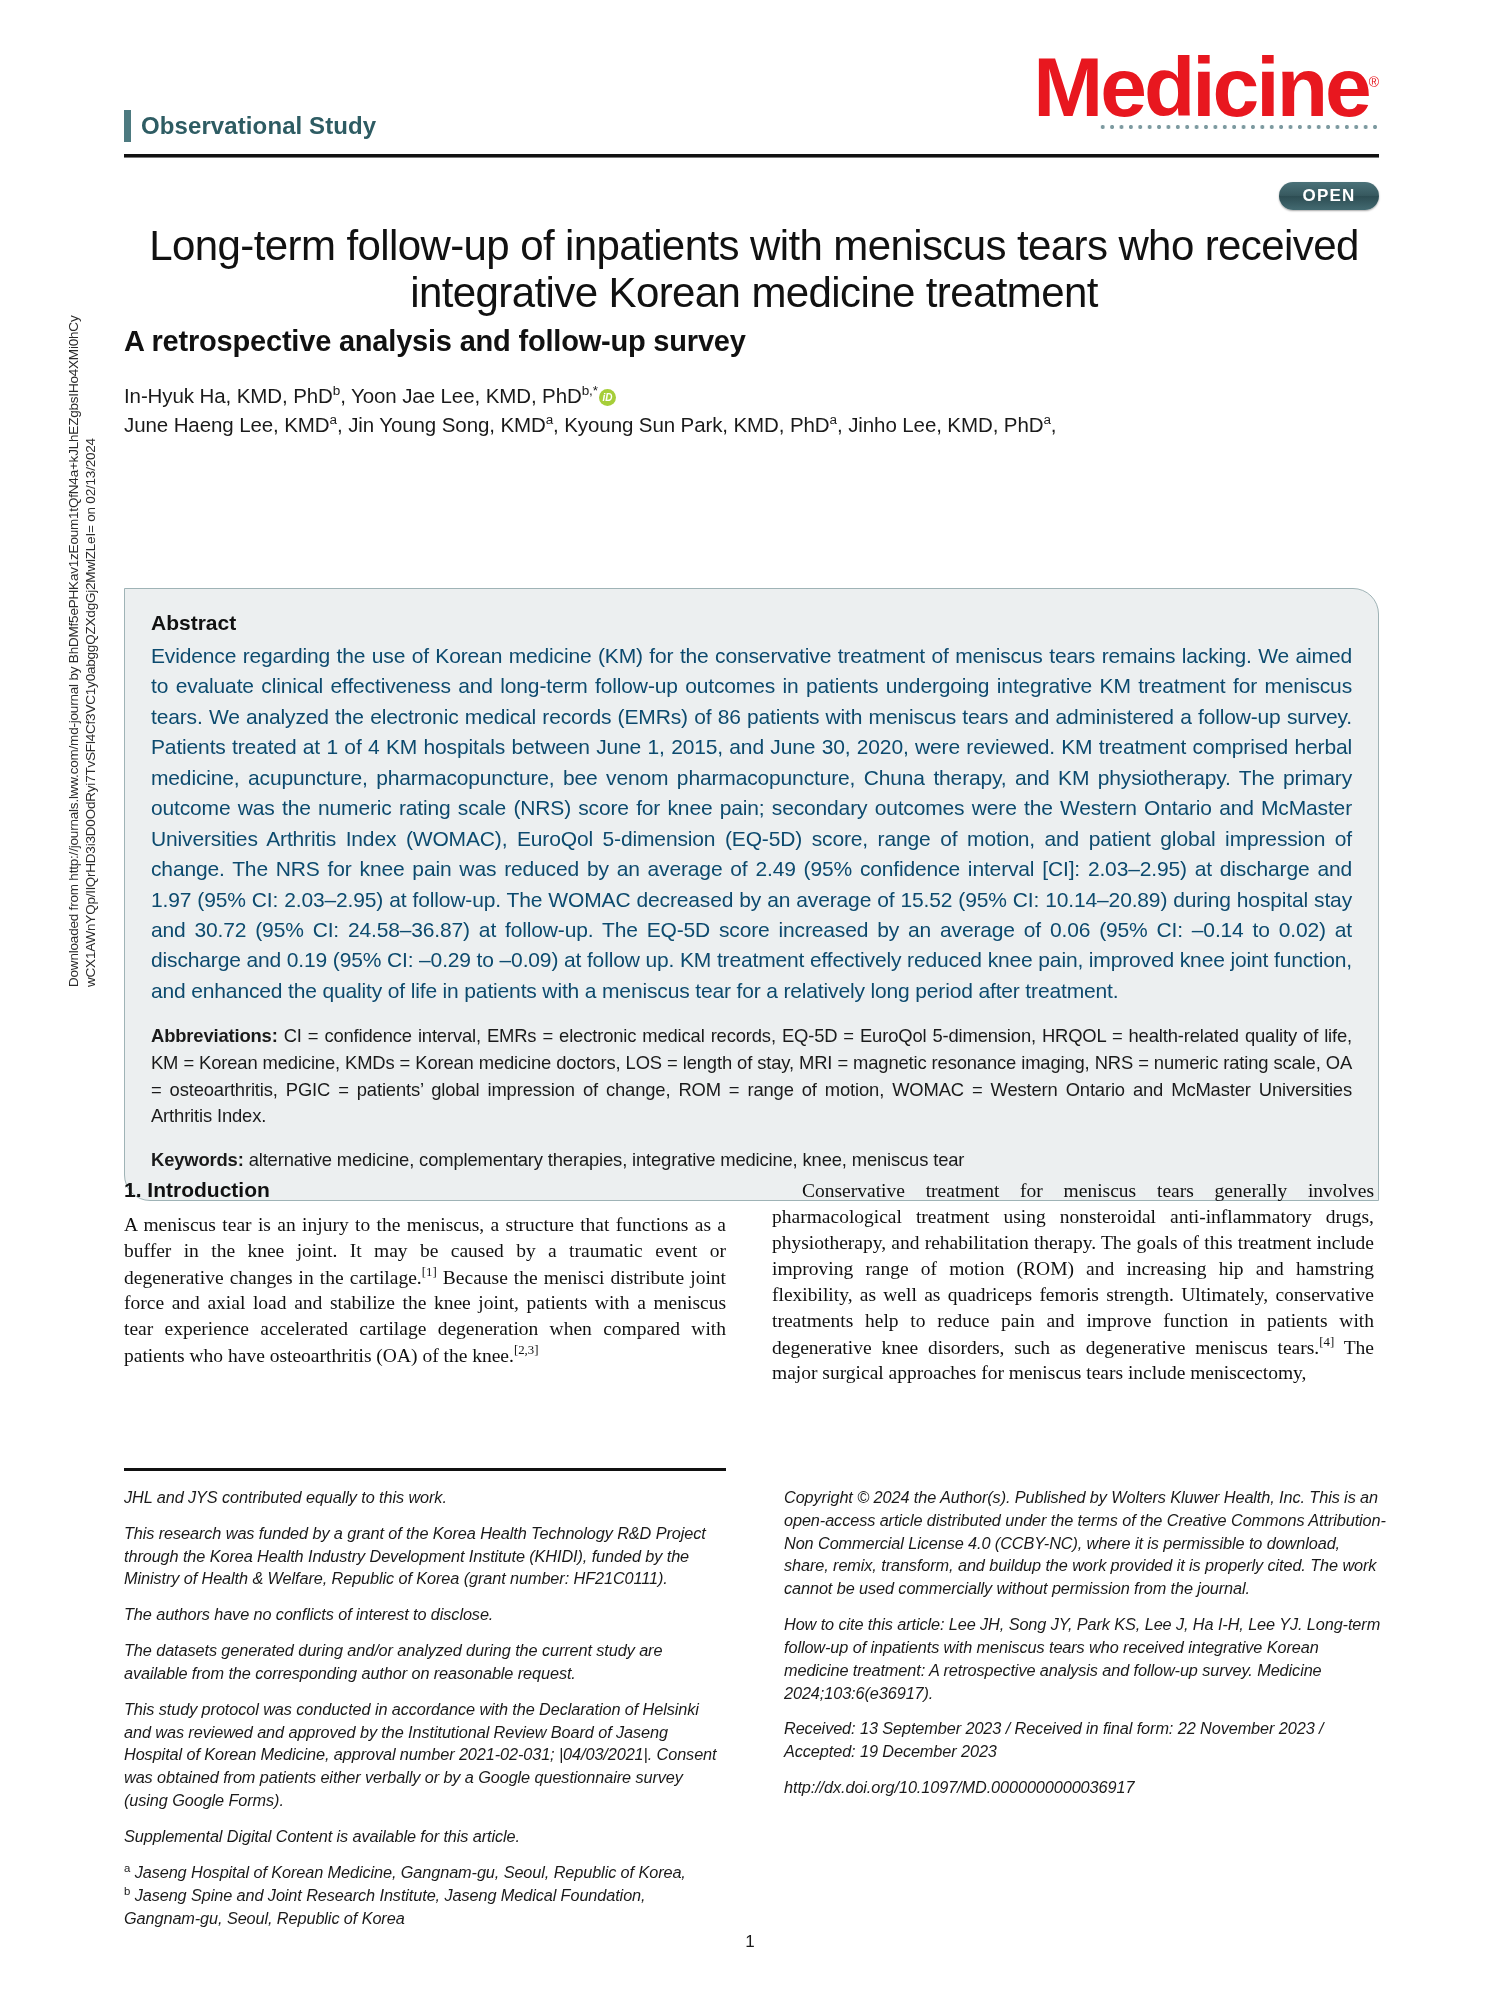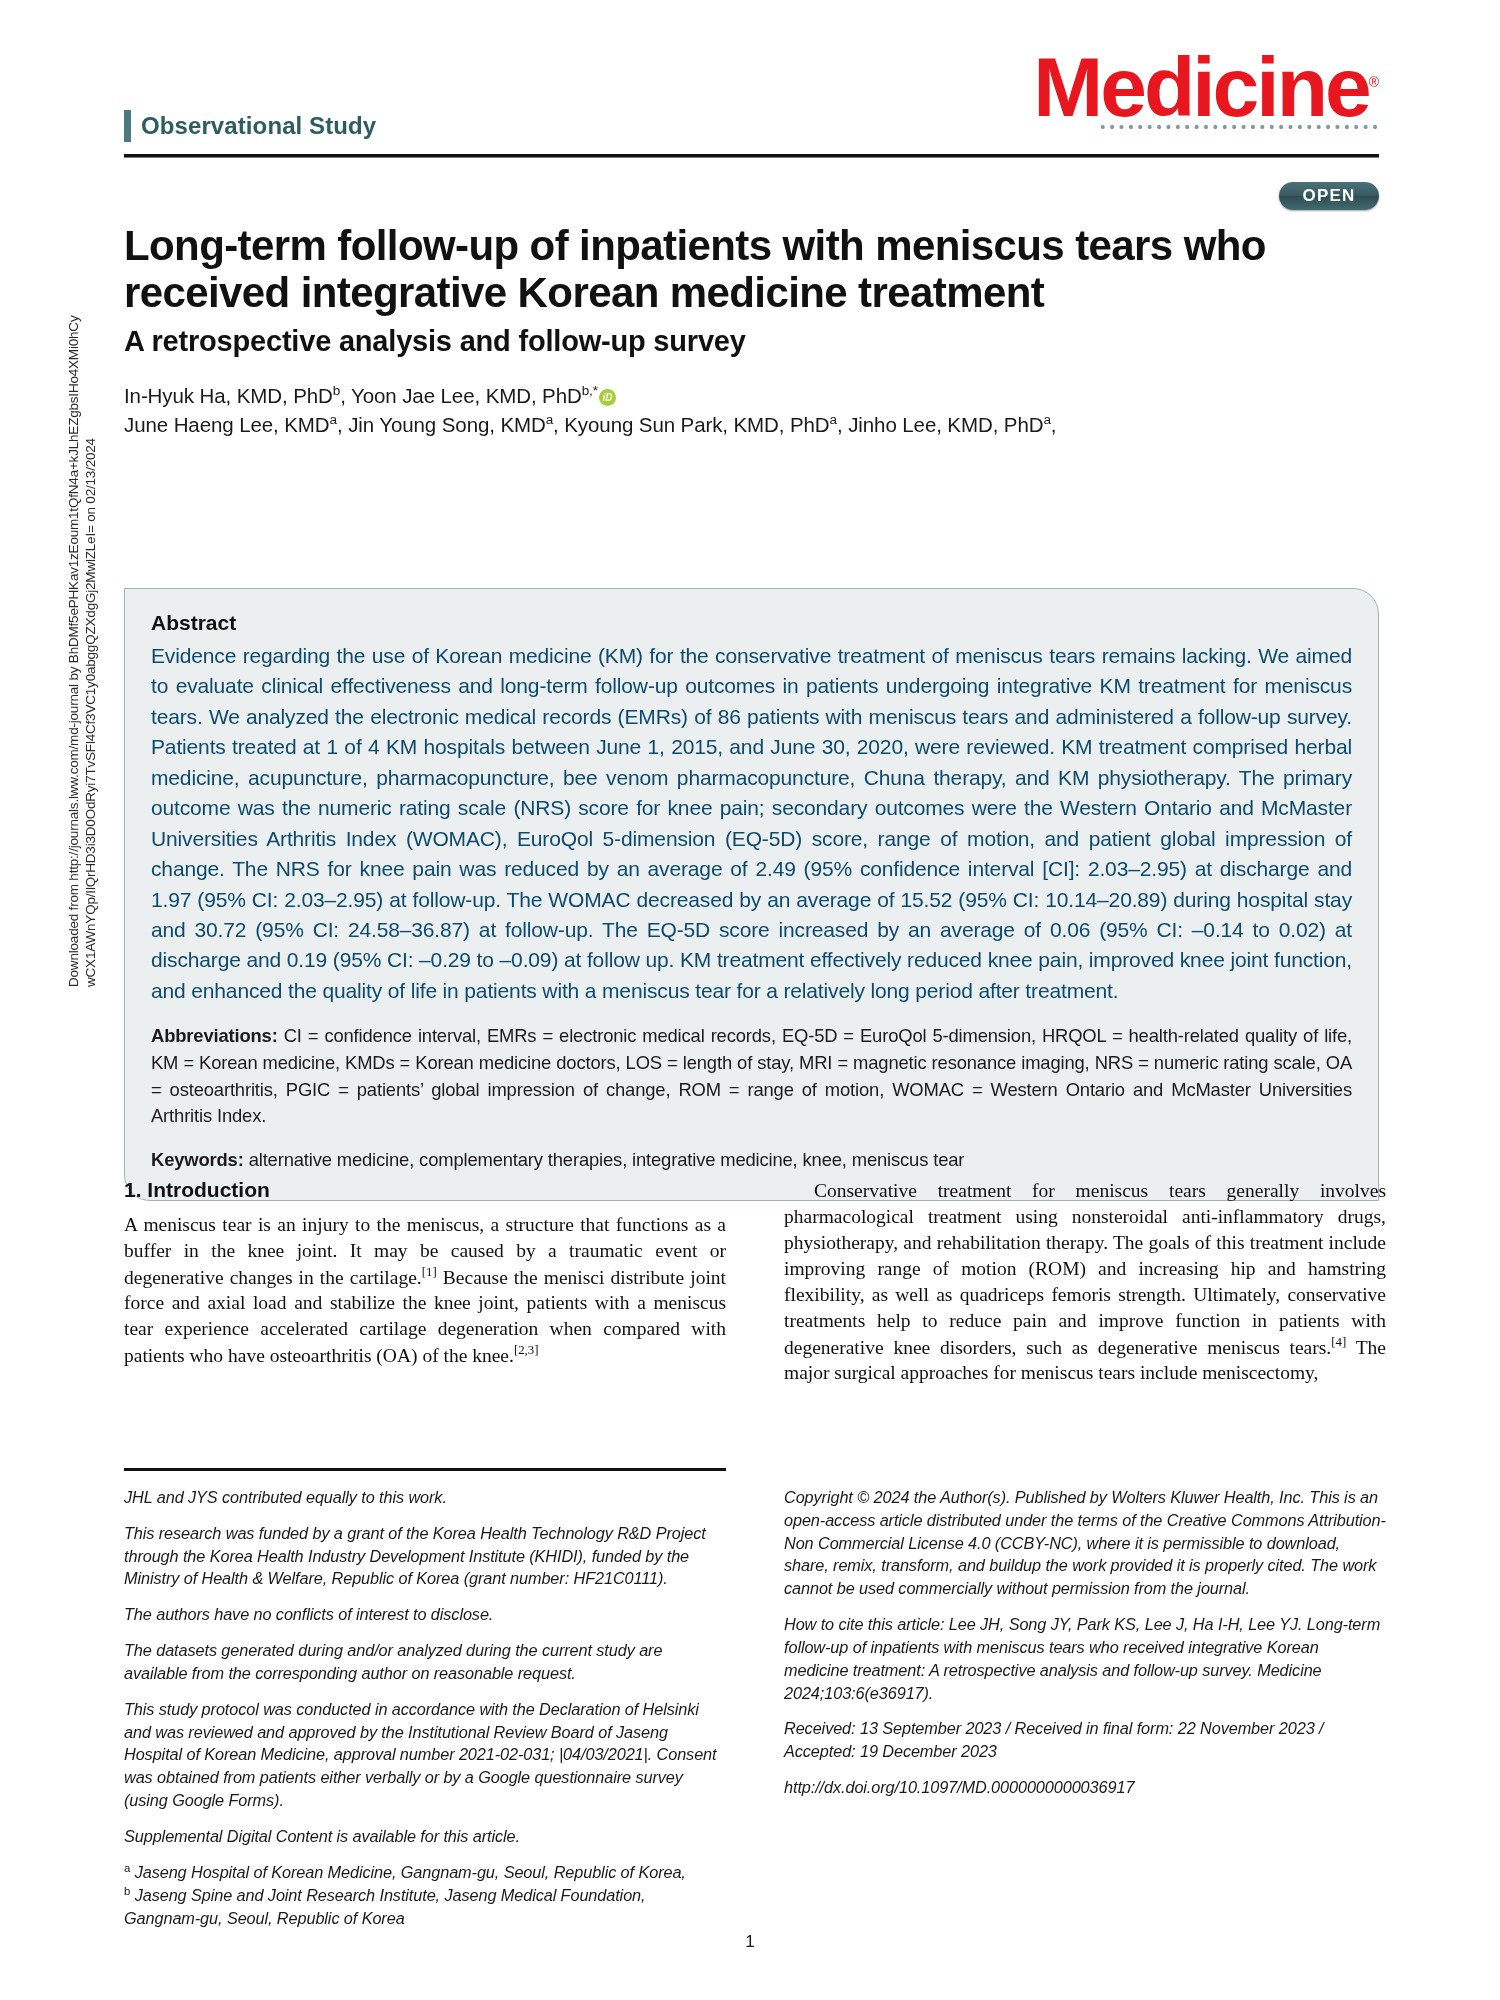--- a/index.html
+++ b/index.html
@@ -144,25 +144,26 @@
   
   .title-block {
     position: absolute;
     left: 124px;
     top: 222px;
     width: 1260px;
   }
   .article-title {
     font-family: "Liberation Sans", sans-serif;
     font-size: 42px;
-    font-weight: 700;
+    font-weight: 400;
     line-height: 1.12;
     letter-spacing: -0.6px;
     color: #111111;
     margin: 0;
+    text-align: center;
   }
   .article-subtitle {
     font-family: "Liberation Sans", sans-serif;
     font-size: 29px;
     font-weight: 700;
     line-height: 1.2;
     letter-spacing: -0.2px;
     color: #111111;
     margin: 8px 0 0 0;
   }
@@ -228,21 +229,21 @@
   }
   .abbrev-block b, .keyword-block b { font-weight: 700; }
 
   
   .main-cols {
     position: absolute;
     left: 124px;
     top: 1178px;
     width: 1262px;
     display: flex;
-    gap: 58px;
+    gap: 46px;
   }
   .col { width: 602px; }
   .section-heading {
     font-family: "Liberation Sans", sans-serif;
     font-size: 21px;
     font-weight: 700;
     color: #111111;
     margin: 0 0 10px 0;
   }
   .body-serif {

